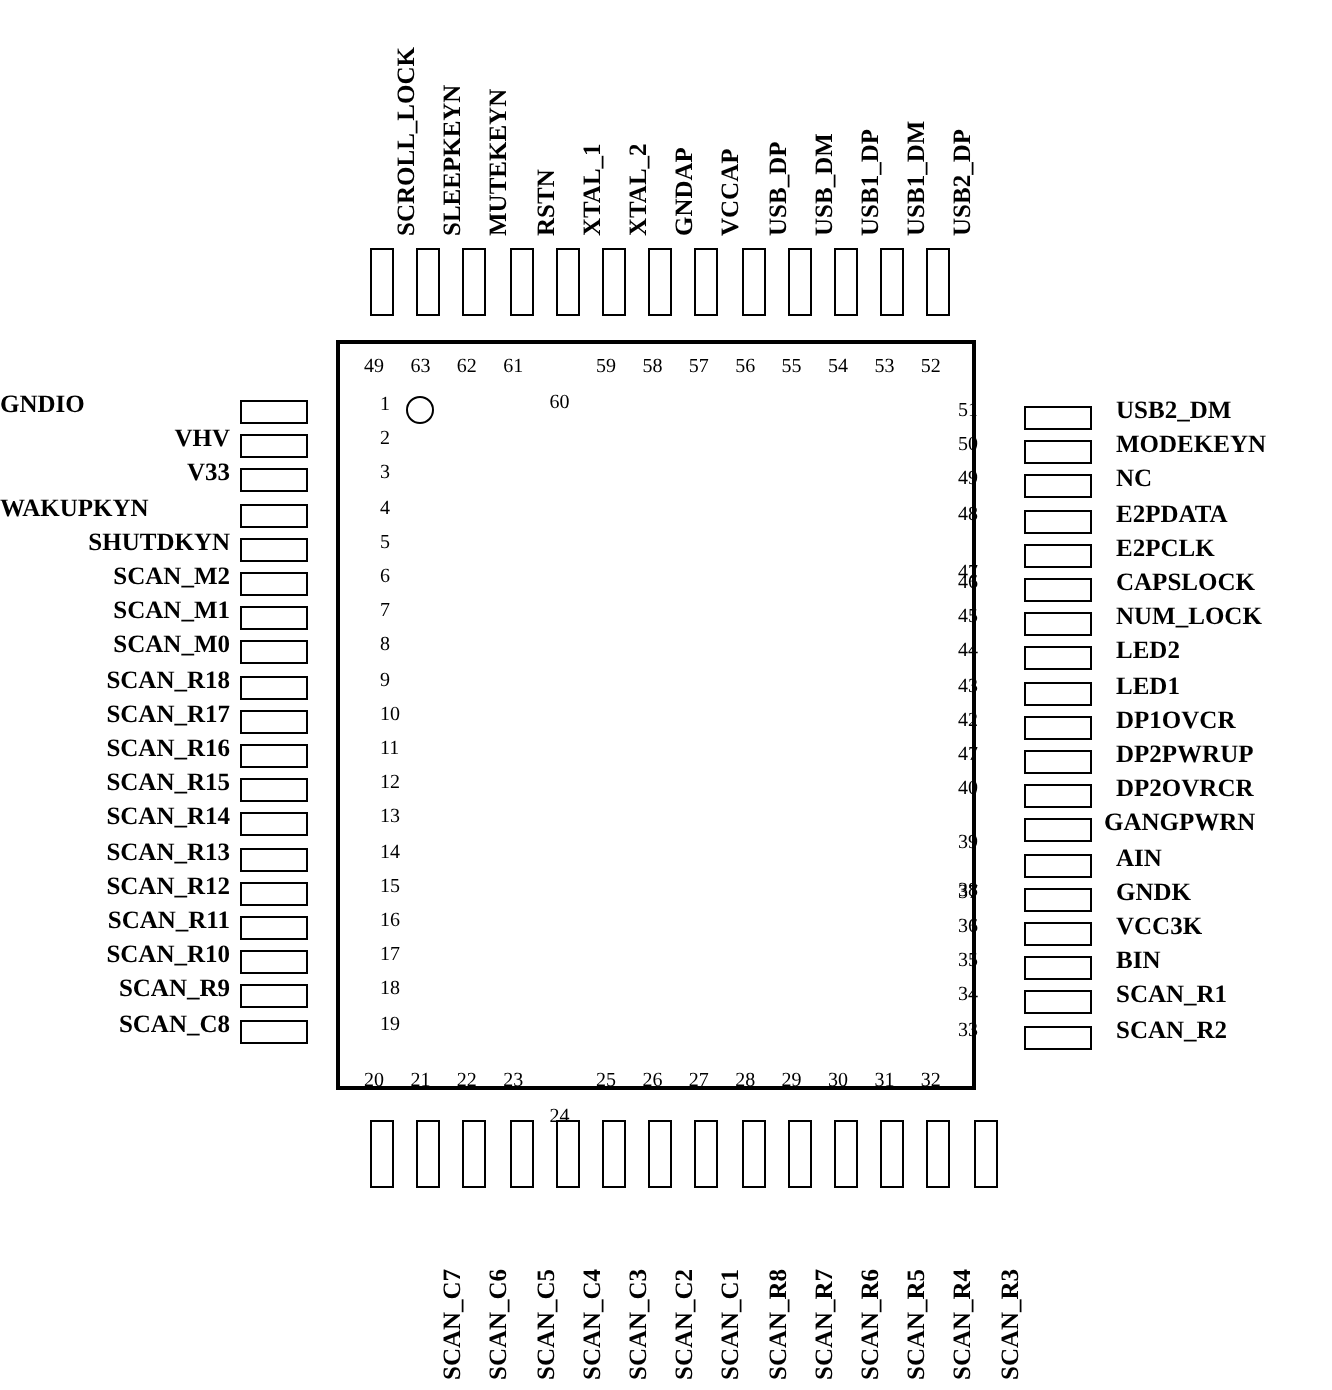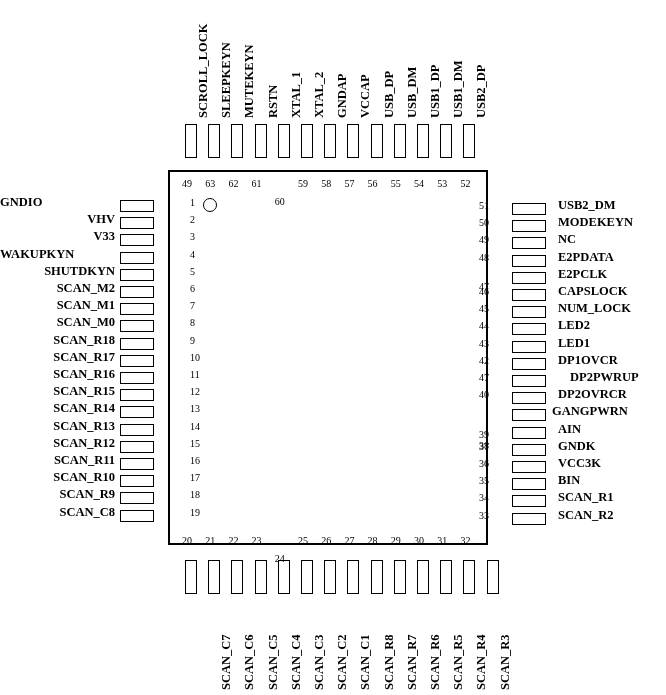--- a/index.html
+++ b/index.html
@@ -166,26 +166,26 @@
       <div class="pnum" style="left: 479px; top: 320.4px;">44</div>
       <div class="pname" style="left: 558px; top: 318.4px;">LED2</div>
       <div class="pin pin-h" style="left: 512px; top: 340.6px;"></div>
       <div class="pnum" style="left: 479px; top: 337.6px;">43</div>
       <div class="pname" style="left: 558px; top: 335.6px;">LED1</div>
       <div class="pin pin-h" style="left: 512px; top: 357.8px;"></div>
       <div class="pnum" style="left: 479px; top: 354.8px;">42</div>
       <div class="pname" style="left: 558px; top: 352.8px;">DP1OVCR</div>
       <div class="pin pin-h" style="left: 512px; top: 375px;"></div>
       <div class="pnum" style="left: 479px; top: 372px;">47</div>
-      <div class="pname" style="left: 558px; top: 370px; margin-left: 12px;">DP2PWRUP</div>
+      <div class="pname" style="left: 558px; top: 370px;">DP2PWRUP</div>
       <div class="pin pin-h" style="left: 512px; top: 392.2px;"></div>
       <div class="pnum" style="left: 479px; top: 389.2px;">40</div>
       <div class="pname" style="left: 558px; top: 387.2px; text-align: center;">DP2OVRCR</div>
       <div class="pin pin-h" style="left: 512px; top: 409.4px;"></div>
-      <div class="pnum" style="left: 479px; top: 429px;">39</div>
+      <div class="pnum" style="left: 479px; top: 416px;">39</div>
       <div class="pname" style="left: 552px; top: 404.4px;">GANGPWRN</div>
       <div class="pin pin-h" style="left: 512px; top: 426.6px;"></div>
       <div class="pnum" style="left: 479px; top: 440px;">38</div>
       <div class="pname" style="left: 558px; top: 421.6px;">AIN</div>
       <div class="pin pin-h" style="left: 512px; top: 443.8px;"></div>
       <div class="pnum" style="left: 479px; top: 440.8px;">37</div>
       <div class="pname" style="left: 558px; top: 438.8px;">GNDK</div>
       <div class="pin pin-h" style="left: 512px; top: 461px;"></div>
       <div class="pnum" style="left: 479px; top: 458px;">36</div>
       <div class="pname" style="left: 558px; top: 456px;">VCC3K</div>

